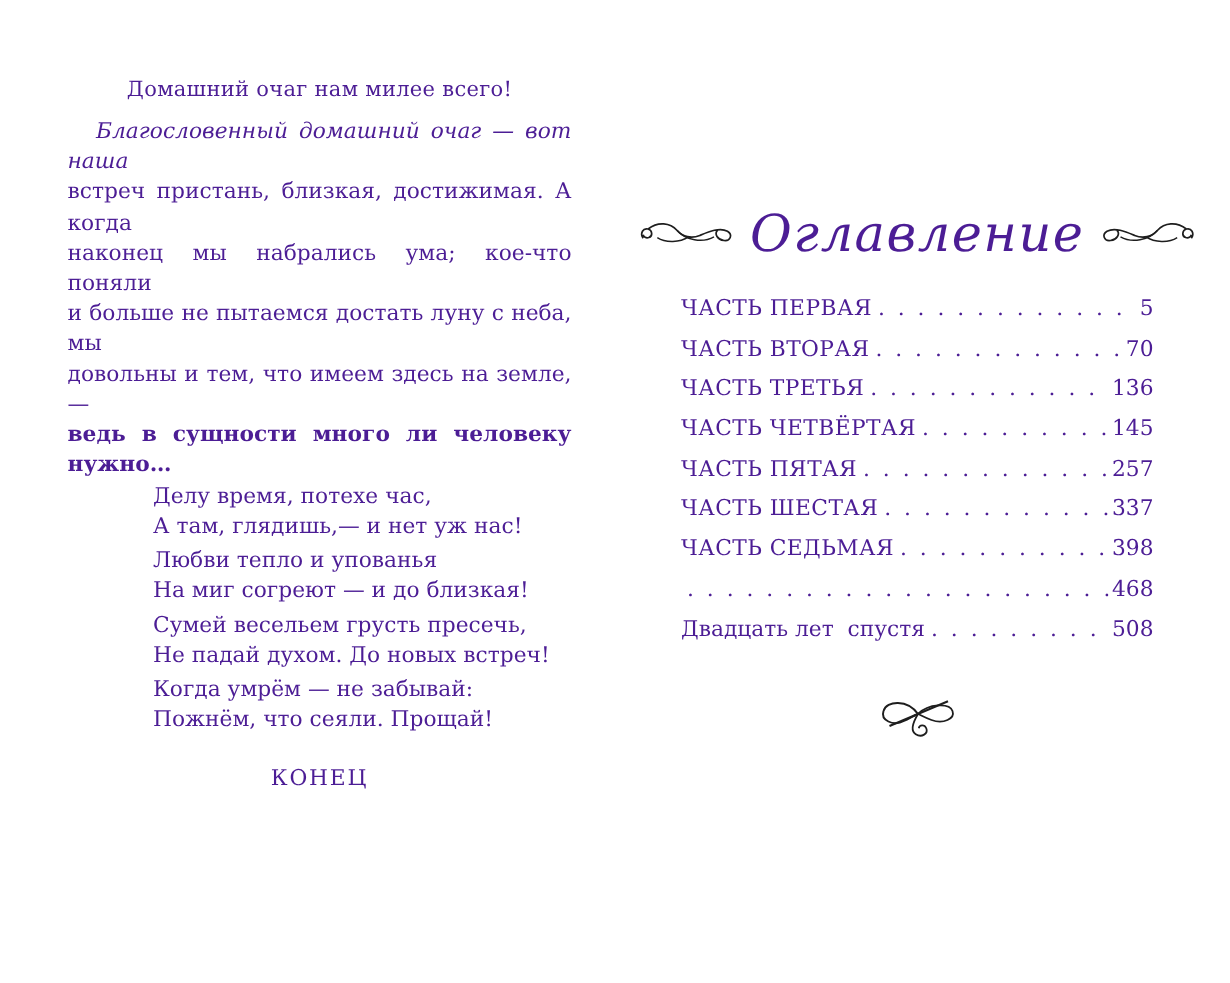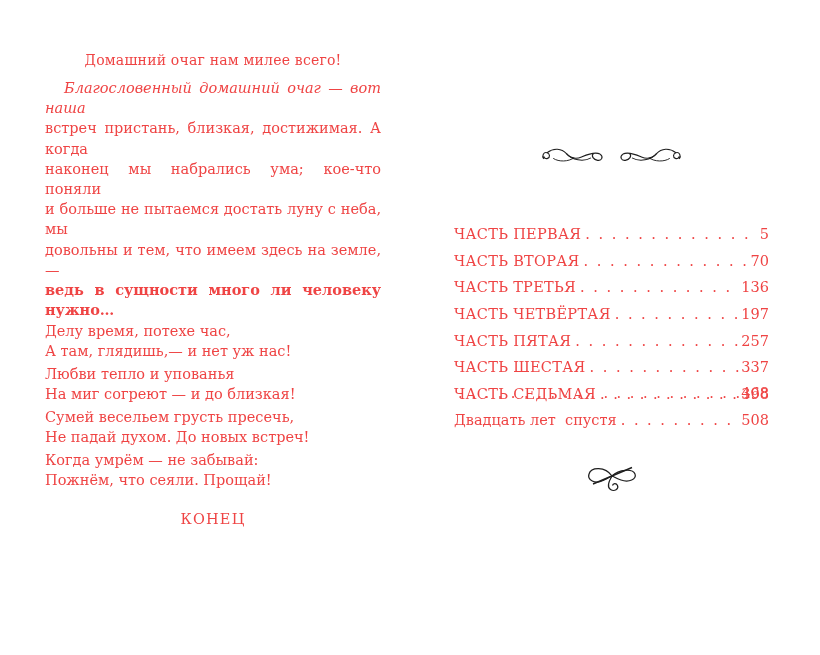--- a/index.html
+++ b/index.html
@@ -3,21 +3,21 @@
 <meta charset="utf-8">
 <style>
   html, body { margin: 0; padding: 0; }
   body { background: #ffffff; }
 
   .book {
     position: relative;
     width: 820px;
     height: 655px;
     background: #ffffff;
-    color: #ef4444;
+    color: #4c1d95;
     font-family: "DejaVu Serif", "Liberation Serif", serif;
     overflow: hidden;
   }
 
   
   .page-left {
     position: absolute;
     left: 45px;
     top: 50px;
     width: 336px;
@@ -28,20 +28,21 @@
     line-height: 20px;
     letter-spacing: 0.2px;
   }
   .para { margin-top: 8px; font-size: 14.5px; line-height: 20.2px; }
   .jline { text-align: justify; text-align-last: justify; }
   .jline.first { text-indent: 19px; font-style: italic; }
   .jline.last  { text-align-last: left; font-weight: bold; }
 
   .verses {
     margin-top: 1px;
+    margin-left: 57px;
     font-size: 14.5px;
     line-height: 20px;
   }
   .stanza { margin-bottom: 3px; }
   .stanza:last-child { margin-bottom: 0; }
 
   .konets {
     margin-top: 21px;
     text-align: center;
     font-size: 14.5px;
@@ -74,21 +75,21 @@
 
   .toc { margin-top: 16px; }
   .toc-row {
     display: flex;
     align-items: baseline;
     height: 26.7px;
     font-size: 14.5px;
     cursor: default;
   }
   .toc-label { white-space: pre; flex: 0 0 auto; }
-  .toc-label.caps { letter-spacing: 0.3px; margin-top: 28px; }
+  .toc-label.caps { letter-spacing: 0.3px; }
   .toc-dots {
     flex: 1 1 auto;
     overflow: hidden;
     white-space: nowrap;
     margin: 0 2px 0 4px;
     min-width: 10px;
   }
   .toc-dots::after {
     content: ". . . . . . . . . . . . . . . . . . . . . . . . . . . . . . . . . . . . . . . . . . . . . . . . . . . .";
     letter-spacing: 2px;
@@ -146,20 +147,21 @@
     <div class="toc-heading">
       <span class="flourish">
         <svg width="68" height="22" viewBox="0 0 72 22" fill="none">
           <path d="M4 14 C1.5 10.5 4 6.5 7.5 7.5 C10.5 8.4 11 12.5 8 13.5 C6 14.2 4.3 13 4 11.5" stroke="#1e1e1e" stroke-width="1.2"></path>
           <path d="M7.5 7.5 C14.5 2 23 3 28 8.5 C32 13 38 14.5 44 12 C50 9.5 58 6 63.5 9 C67.5 11.5 65.5 16.3 61 15.6 C56.5 14.9 54 11 56.5 8.5" stroke="#1e1e1e" stroke-width="1.2"></path>
           <path d="M28 8.5 C34 15.5 46 17.5 54 13" stroke="#1e1e1e" stroke-width="1.1"></path>
           <path d="M14 13.5 C20 17.5 30 17 36 13" stroke="#1e1e1e" stroke-width="1.0"></path>
         </svg>
       </span>
 
+      <span class="contents-title">Оглавление</span>
 
       <span class="flourish mirror">
         <svg width="68" height="22" viewBox="0 0 72 22" fill="none">
           <path d="M4 14 C1.5 10.5 4 6.5 7.5 7.5 C10.5 8.4 11 12.5 8 13.5 C6 14.2 4.3 13 4 11.5" stroke="#1e1e1e" stroke-width="1.2"></path>
           <path d="M7.5 7.5 C14.5 2 23 3 28 8.5 C32 13 38 14.5 44 12 C50 9.5 58 6 63.5 9 C67.5 11.5 65.5 16.3 61 15.6 C56.5 14.9 54 11 56.5 8.5" stroke="#1e1e1e" stroke-width="1.2"></path>
           <path d="M28 8.5 C34 15.5 46 17.5 54 13" stroke="#1e1e1e" stroke-width="1.1"></path>
           <path d="M14 13.5 C20 17.5 30 17 36 13" stroke="#1e1e1e" stroke-width="1.0"></path>
         </svg>
       </span>
     </div>
@@ -176,21 +178,21 @@
         <span class="toc-page">70</span>
       </div>
       <div class="toc-row">
         <span class="toc-label caps">ЧАСТЬ ТРЕТЬЯ</span>
         <span class="toc-dots"></span>
         <span class="toc-page">136</span>
       </div>
       <div class="toc-row">
         <span class="toc-label caps">ЧАСТЬ ЧЕТВЁРТАЯ</span>
         <span class="toc-dots"></span>
-        <span class="toc-page">197</span>
+        <span class="toc-page">145</span>
       </div>
       <div class="toc-row">
         <span class="toc-label caps">ЧАСТЬ ПЯТАЯ</span>
         <span class="toc-dots"></span>
         <span class="toc-page">257</span>
       </div>
       <div class="toc-row">
         <span class="toc-label caps">ЧАСТЬ ШЕСТАЯ</span>
         <span class="toc-dots"></span>
         <span class="toc-page">337</span>

